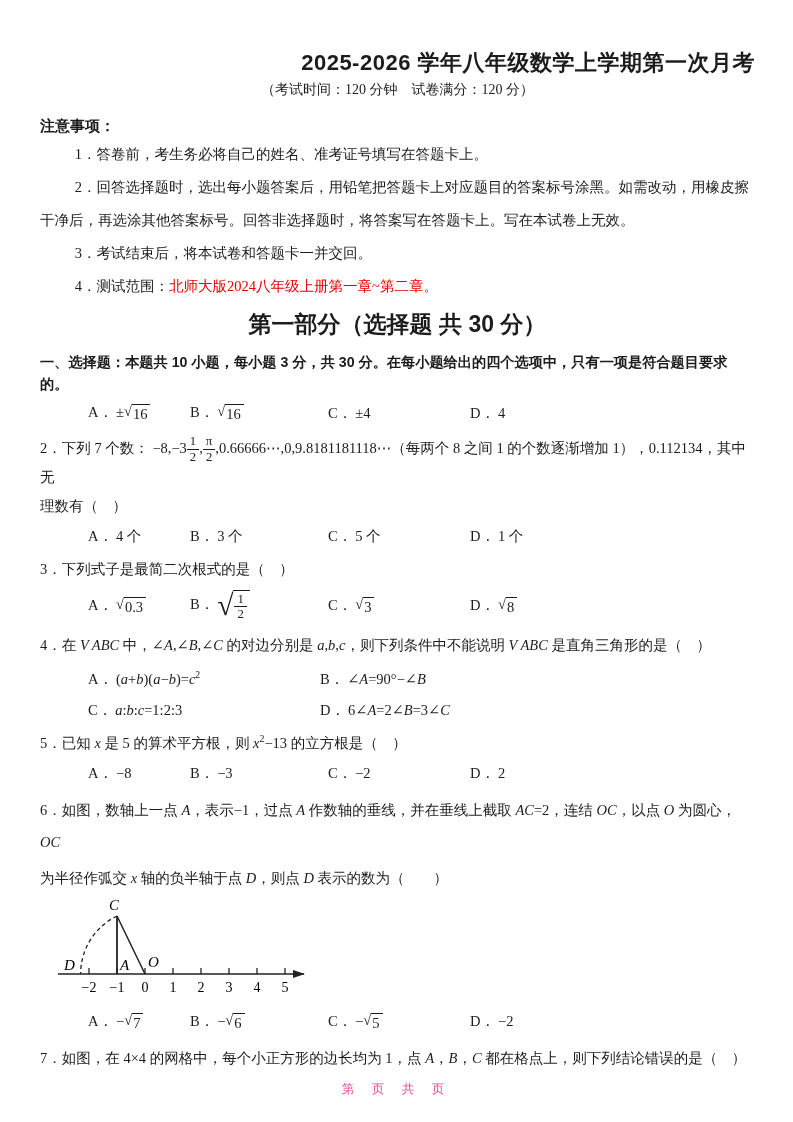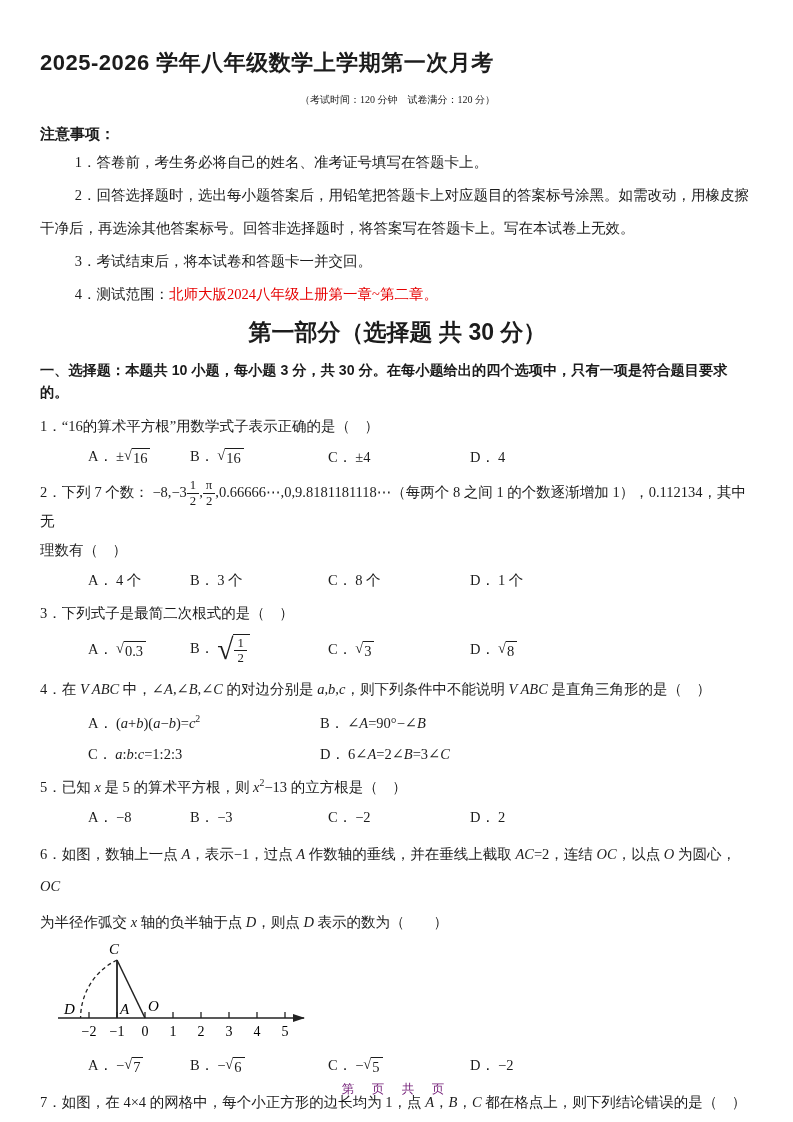--- a/index.html
+++ b/index.html
@@ -1,22 +1,22 @@
 <!DOCTYPE html>
 <html><head>
 <meta charset="utf-8">
 <style>
   html,body{margin:0;padding:0;background:#ffffff;}
   .page{
     width:793px;height:1122px;background:#ffffff;position:relative;overflow:hidden;
     font-family:"Liberation Serif","DejaVu Serif",serif;color:#1c1c1c;
   }
   .inner{padding:48px 38px 0 40px;}
-  .title{font-family:"Liberation Sans","DejaVu Sans",sans-serif;font-size:22px;font-weight:700;text-align:left;margin:0;letter-spacing:.5px;}
-  .subtitle{text-align:center;font-size:10px;margin-top:15px;}
+  .title{font-family:"Liberation Sans","DejaVu Sans",sans-serif;font-size:22px;font-weight:700;text-align:right;margin:0;letter-spacing:.5px;}
+  .subtitle{text-align:center;font-size:14px;margin-top:3px;}
   .notice-head{font-family:"Liberation Sans","DejaVu Sans",sans-serif;font-size:15px;font-weight:700;margin-top:15px;line-height:24px;}
   .notice p{font-size:14.5px;line-height:33px;margin:0;text-indent:2.4em;}
   .red{color:#e60000;}
   .sec-head{font-family:"Liberation Sans","DejaVu Sans",sans-serif;font-size:23px;font-weight:700;text-align:center;margin-top:6px;line-height:30px;}
   .instruction{font-family:"Liberation Sans","DejaVu Sans",sans-serif;font-size:14.2px;font-weight:700;margin-top:12px;line-height:22px;}
   .stem{font-size:14.5px;margin:11px 0 0 0;line-height:25px;}
   .stem.cont{margin-top:4px;}
   .opts4{display:grid;grid-template-columns:102px 138px 142px 1fr;margin:8px 0 0 48px;font-size:14.5px;align-items:center;}
   .opts2{display:grid;grid-template-columns:232px 1fr;row-gap:12px;margin:12px 0 0 48px;font-size:14.5px;align-items:center;}
   .opt{white-space:nowrap;}
@@ -28,21 +28,21 @@
   .ov{border-top:1.3px solid currentColor;padding:1px 3px 0 1px;}
   .sqf .rdx{font-size:2.05em;line-height:1;transform:translateY(1px);font-weight:400;}
   .frac{display:inline-flex;flex-direction:column;align-items:center;vertical-align:middle;line-height:1.15;font-size:.88em;}
   .fn{border-bottom:1px solid currentColor;padding:0 3px;text-align:center;}
   .fd{padding:0 3px;text-align:center;}
   .fig-wrap{margin:2px 0 0 12px;}
   .fig text{font-family:"Liberation Serif","DejaVu Serif",serif;}
   .fig .pt{font-style:italic;font-size:15px;}
   .fig .tick-num{font-size:14px;}
   .footer{position:absolute;left:0;right:0;bottom:24px;text-align:center;
-    font-family:"Liberation Sans","DejaVu Sans",sans-serif;font-size:12.5px;letter-spacing:7px;color:#701a75;}
+    font-family:"Liberation Sans","DejaVu Sans",sans-serif;font-size:12.5px;letter-spacing:7px;color:#ec4899;}
 </style>
 </head>
 <body>
 
 <div class="page">
   <div class="inner">
 
     <h1 class="title">2025-2026 学年八年级数学上学期第一次月考</h1>
     <div class="subtitle">（考试时间：120 分钟　试卷满分：120 分）</div>
 
@@ -50,21 +50,20 @@
       <div class="notice-head">注意事项：</div>
       <p>1．答卷前，考生务必将自己的姓名、准考证号填写在答题卡上。</p>
       <p>2．回答选择题时，选出每小题答案后，用铅笔把答题卡上对应题目的答案标号涂黑。如需改动，用橡皮擦干净后，再选涂其他答案标号。回答非选择题时，将答案写在答题卡上。写在本试卷上无效。</p>
       <p>3．考试结束后，将本试卷和答题卡一并交回。</p>
       <p><span>4．测试范围：</span><span class="red">北师大版2024八年级上册第一章~第二章。</span></p>
     </div>
 
     <div class="sec-head">第一部分（选择题 共 30 分）</div>
     <div class="instruction">一、选择题：本题共 10 小题，每小题 3 分，共 30 分。在每小题给出的四个选项中，只有一项是符合题目要求的。</div>
 
-    <p class="stem">1．“16的算术平方根”用数学式子表示正确的是（　）</p>
     <div class="opts4">
       <span class="opt"><span class="olabel">A．</span><span>±<span class="sq">
               <span class="rdx">√</span>
               <span class="ov">16</span>
             </span></span></span>
       <span class="opt"><span class="olabel">B．</span><span><span class="sq">
               <span class="rdx">√</span>
               <span class="ov">16</span>
             </span></span></span>
       <span class="opt"><span class="olabel">C．</span><span>±4</span></span>
@@ -75,21 +74,21 @@
           <span class="fn">1</span>
           <span class="fd">2</span>
         </span>,<span class="frac">
           <span class="fn">π</span>
           <span class="fd">2</span>
         </span>,0.66666⋯,0,9.8181181118⋯（每两个 8 之间 1 的个数逐渐增加 1），0.112134，其中无</p>
     <p class="stem cont">理数有（　）</p>
     <div class="opts4">
       <span class="opt"><span class="olabel">A．</span><span>4 个</span></span>
       <span class="opt"><span class="olabel">B．</span><span>3 个</span></span>
-      <span class="opt"><span class="olabel">C．</span><span>8 个</span></span>
+      <span class="opt"><span class="olabel">C．</span><span>5 个</span></span>
       <span class="opt"><span class="olabel">D．</span><span>1 个</span></span>
     </div>
 
     <p class="stem">3．下列式子是最简二次根式的是（　）</p>
     <div class="opts4">
       <span class="opt"><span class="olabel">A．</span><span><span class="sq">
               <span class="rdx">√</span>
               <span class="ov">0.3</span>
             </span></span></span>
       <span class="opt"><span class="olabel">B．</span><span><span class="sq sqf">

